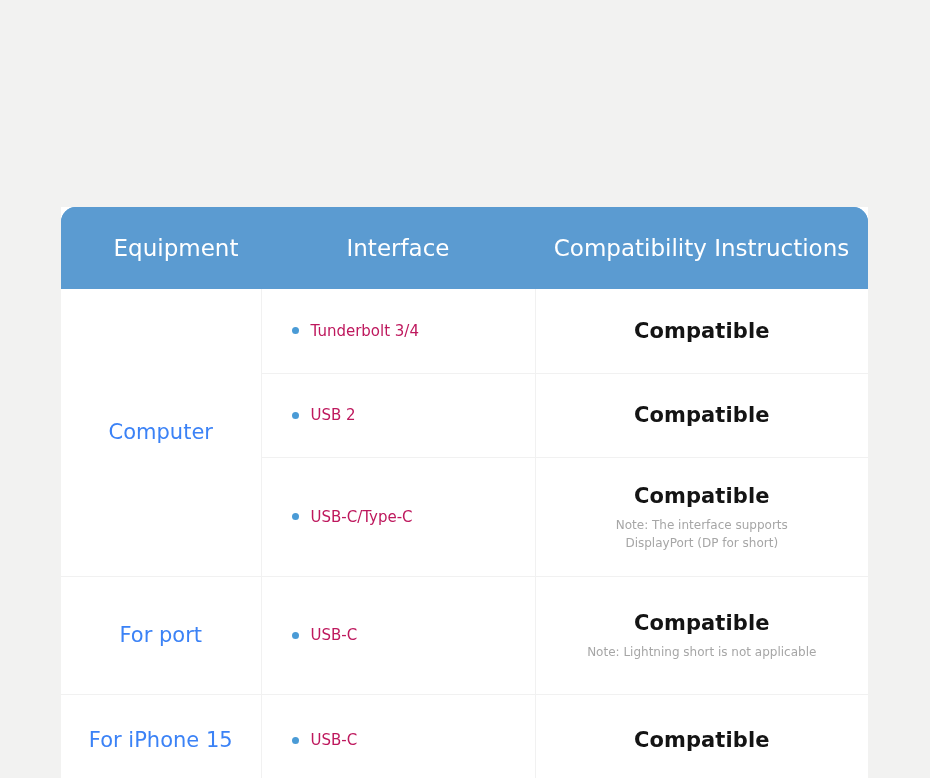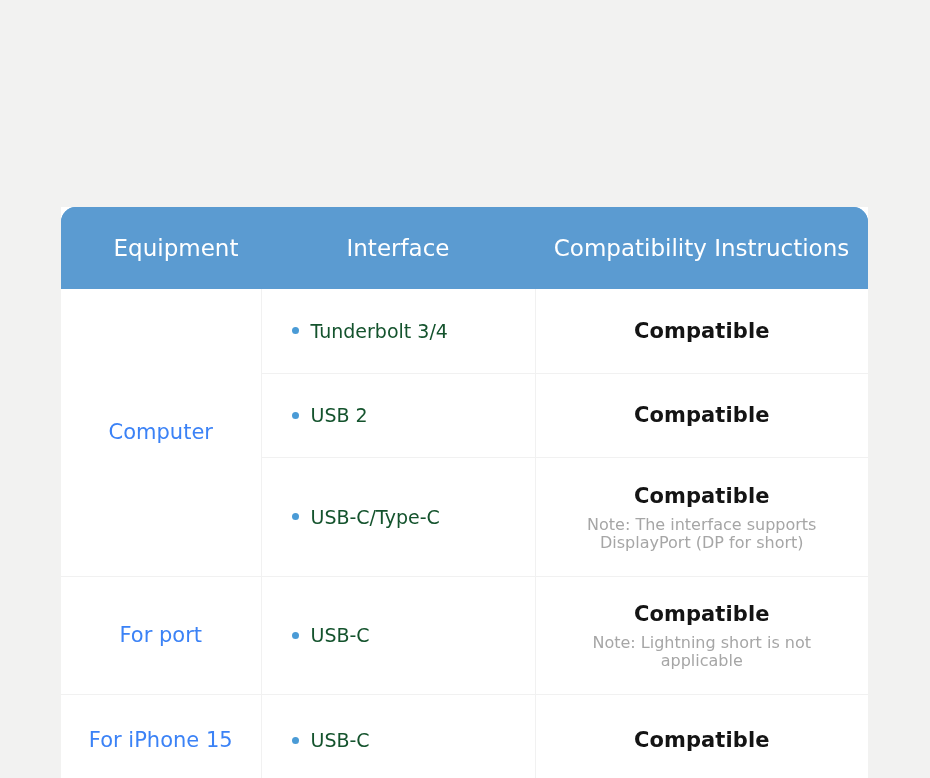--- a/index.html
+++ b/index.html
@@ -93,23 +93,23 @@
     text-align: center;
     font-size: 21px;
     line-height: 28px;
     color: #3b82f6;
     font-weight: 400;
   }
 
   td.interface-cell {
     text-align: left;
     padding-left: 30px;
-    font-size: 19px;
+    font-size: 15px;
     line-height: 28px;
-    color: #14532d;
+    color: #be185d;
   }
 
   .bullet-row {
     display: flex;
     align-items: center;
     gap: 12px;
   }
 
   .dot {
     width: 7px;
@@ -127,21 +127,21 @@
   .compat-main {
     font-size: 21px;
     line-height: 28px;
     font-weight: 600;
     color: #141414;
     letter-spacing: 0.1px;
   }
 
   .compat-note {
     margin-top: 6px;
-    font-size: 16px;
+    font-size: 12px;
     line-height: 18px;
     font-weight: 400;
     color: #a6a6a6;
     max-width: 230px;
     margin-left: auto;
     margin-right: auto;
   }
 
   .compat-note.wide { max-width: 300px; }
 

